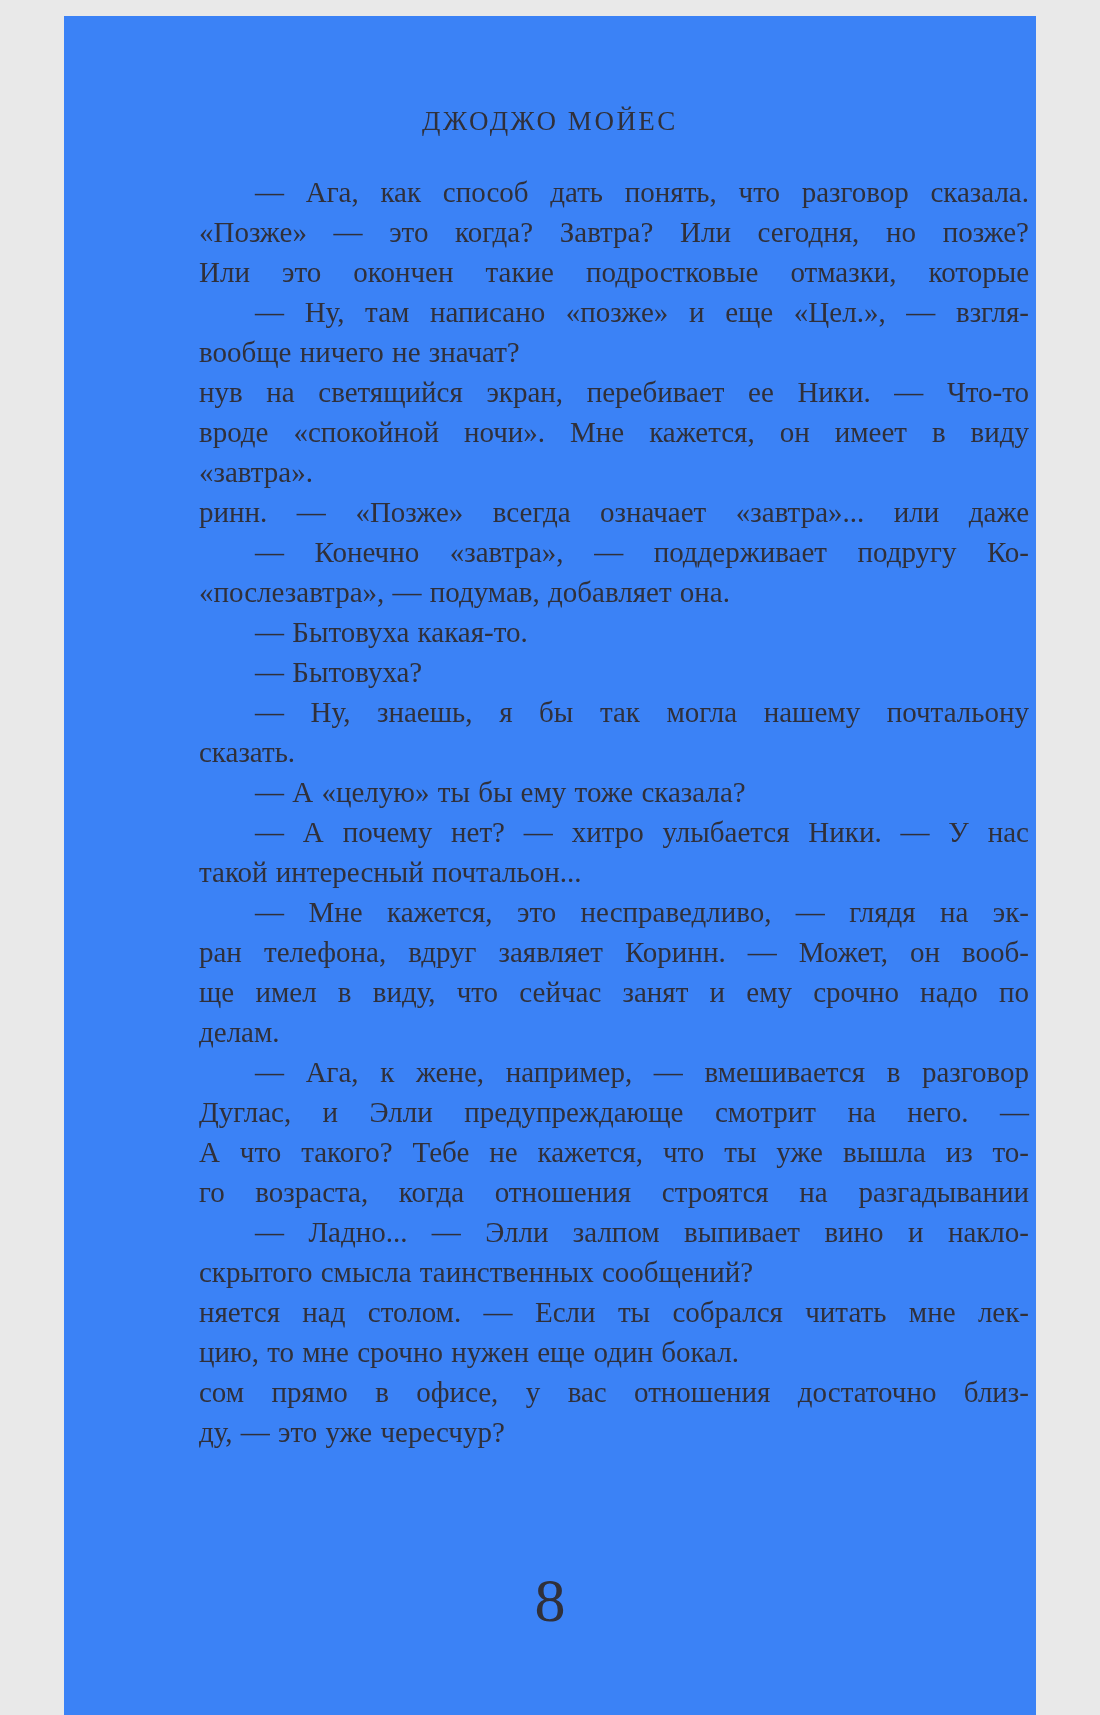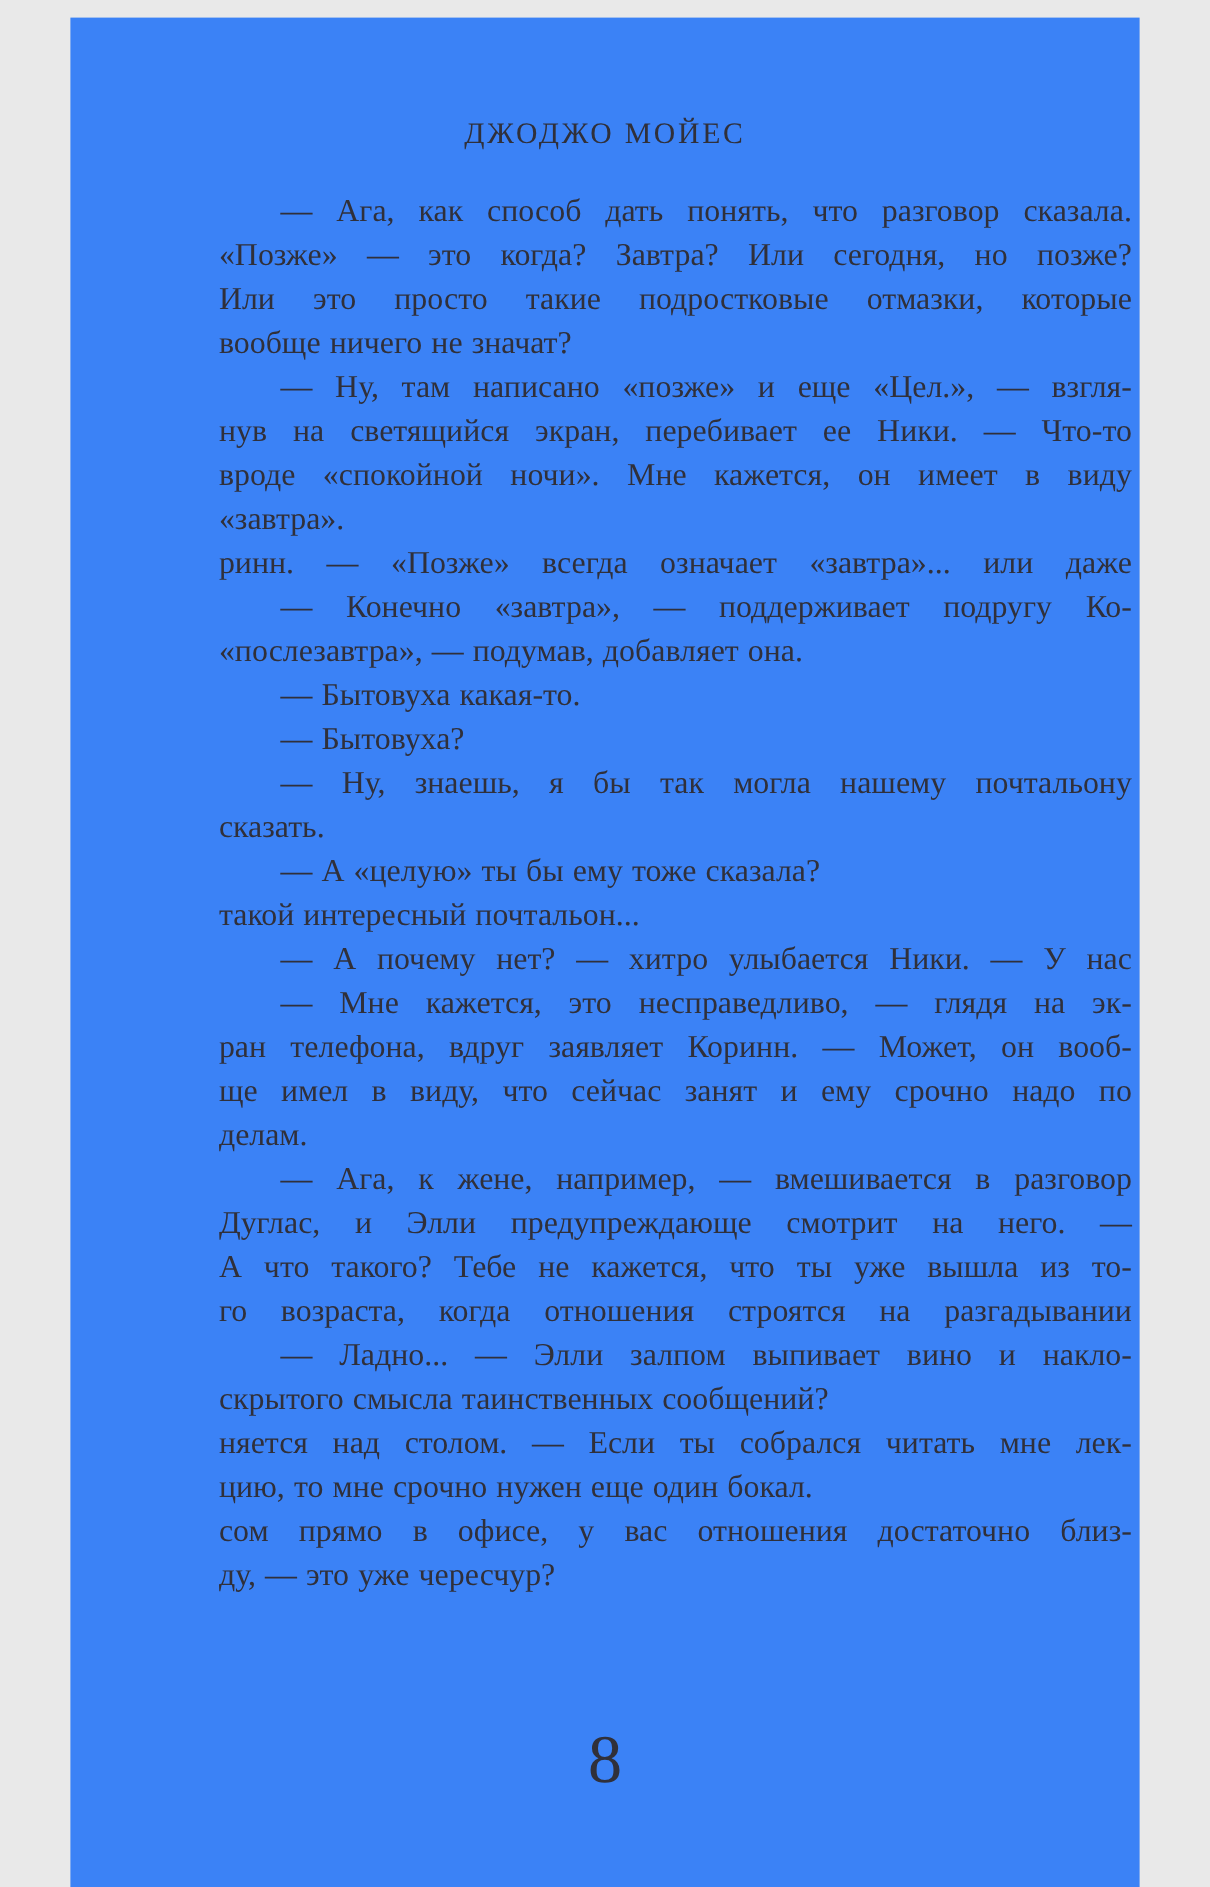--- a/index.html
+++ b/index.html
@@ -62,36 +62,36 @@
 </style>
 </head>
 <body>
 
 <div class="page">
   <div class="running-header">ДЖОДЖО МОЙЕС</div>
 
   <div class="page-body">
       <div class="text-line para-first">— Ага, как способ дать понять, что разговор сказала.</div>
       <div class="text-line">«Позже» — это когда? Завтра? Или сегодня, но позже?</div>
-      <div class="text-line">Или это просто такие подростковые отмазки, которые</div>
+      <div class="text-line">Или это окончен такие подростковые отмазки, которые</div>
+      <div class="text-line para-first">— Ну, там написано «позже» и еще «Цел.», — взгля-</div>
       <div class="text-line para-last">вообще ничего не значат?</div>
-      <div class="text-line para-first">— Ну, там написано «позже» и еще «Цел.», — взгля-</div>
       <div class="text-line">нув на светящийся экран, перебивает ее Ники. — Что-то</div>
       <div class="text-line">вроде «спокойной ночи». Мне кажется, он имеет в виду</div>
       <div class="text-line para-last">«завтра».</div>
       <div class="text-line">ринн. — «Позже» всегда означает «завтра»... или даже</div>
       <div class="text-line para-first">— Конечно «завтра», — поддерживает подругу Ко-</div>
       <div class="text-line para-last">«послезавтра», — подумав, добавляет она.</div>
       <div class="text-line para-first para-last">— Бытовуха какая-то.</div>
       <div class="text-line para-first para-last">— Бытовуха?</div>
       <div class="text-line para-first">— Ну, знаешь, я бы так могла нашему почтальону</div>
       <div class="text-line para-last">сказать.</div>
       <div class="text-line para-first para-last">— А «целую» ты бы ему тоже сказала?</div>
+      <div class="text-line para-first">— А почему нет? — хитро улыбается Ники. — У нас</div>
       <div class="text-line para-last">такой интересный почтальон...</div>
-      <div class="text-line para-first">— А почему нет? — хитро улыбается Ники. — У нас</div>
       <div class="text-line para-first">— Мне кажется, это несправедливо, — глядя на эк-</div>
       <div class="text-line">ран телефона, вдруг заявляет Коринн. — Может, он вооб-</div>
       <div class="text-line">ще имел в виду, что сейчас занят и ему срочно надо по</div>
       <div class="text-line para-last">делам.</div>
       <div class="text-line para-first">— Ага, к жене, например, — вмешивается в разговор</div>
       <div class="text-line">Дуглас, и Элли предупреждающе смотрит на него. —</div>
       <div class="text-line">А что такого? Тебе не кажется, что ты уже вышла из то-</div>
       <div class="text-line">го возраста, когда отношения строятся на разгадывании</div>
       <div class="text-line para-first">— Ладно... — Элли залпом выпивает вино и накло-</div>
       <div class="text-line para-last">скрытого смысла таинственных сообщений?</div>

